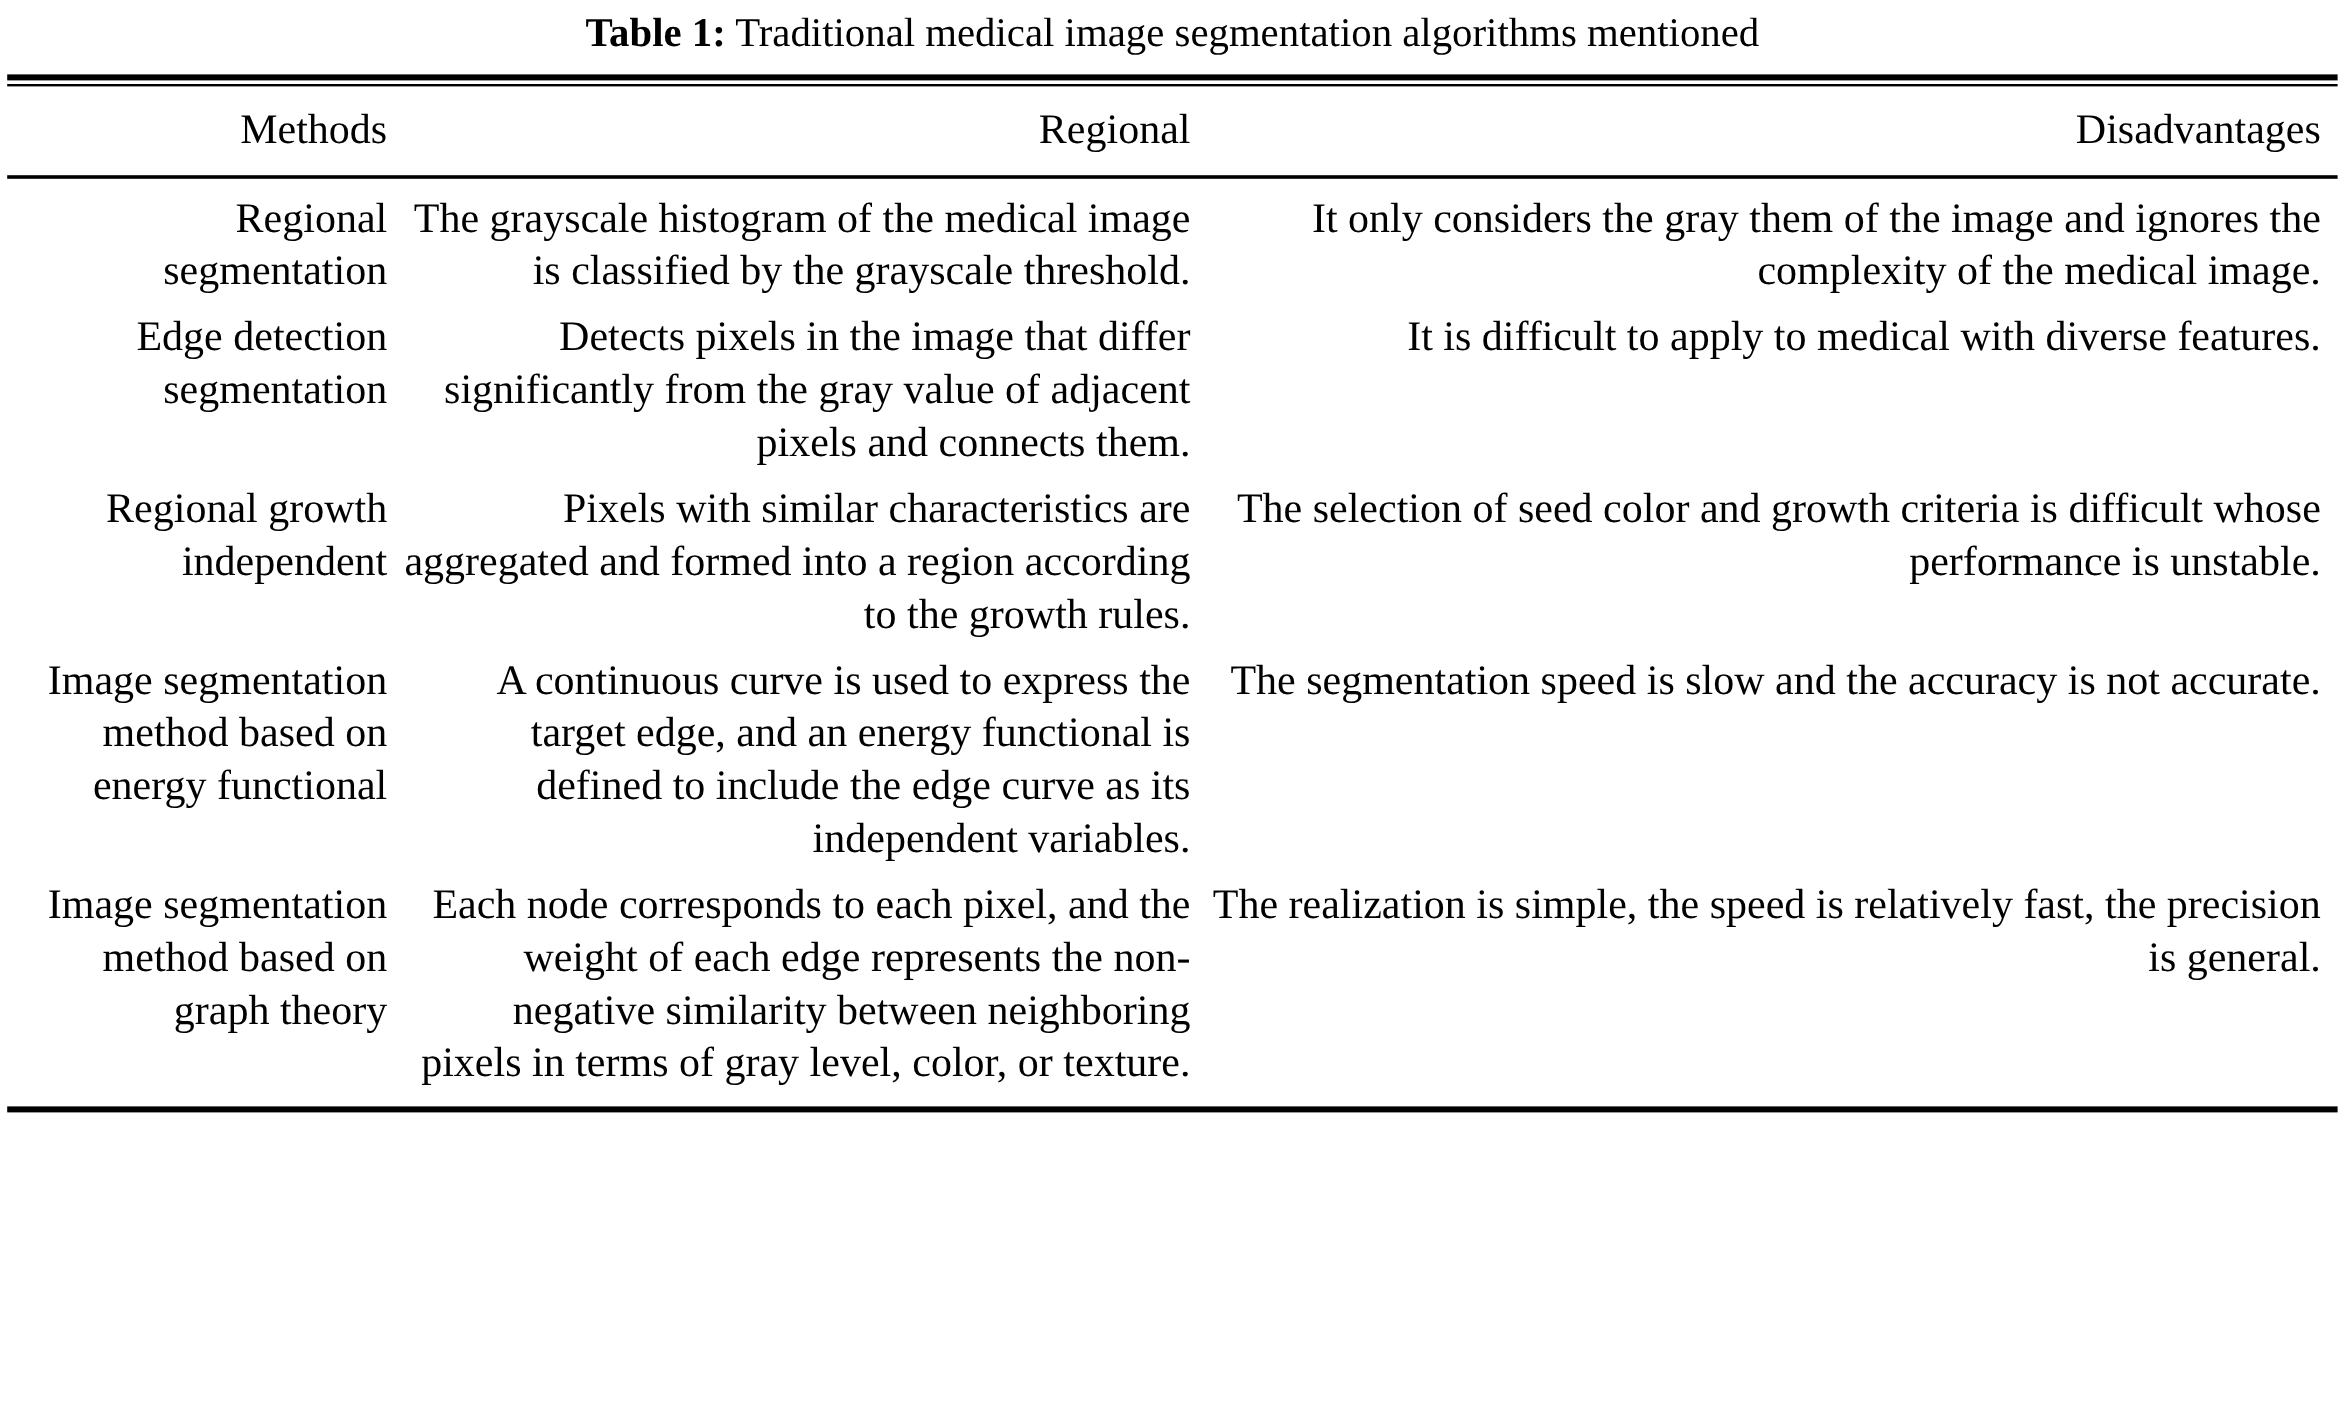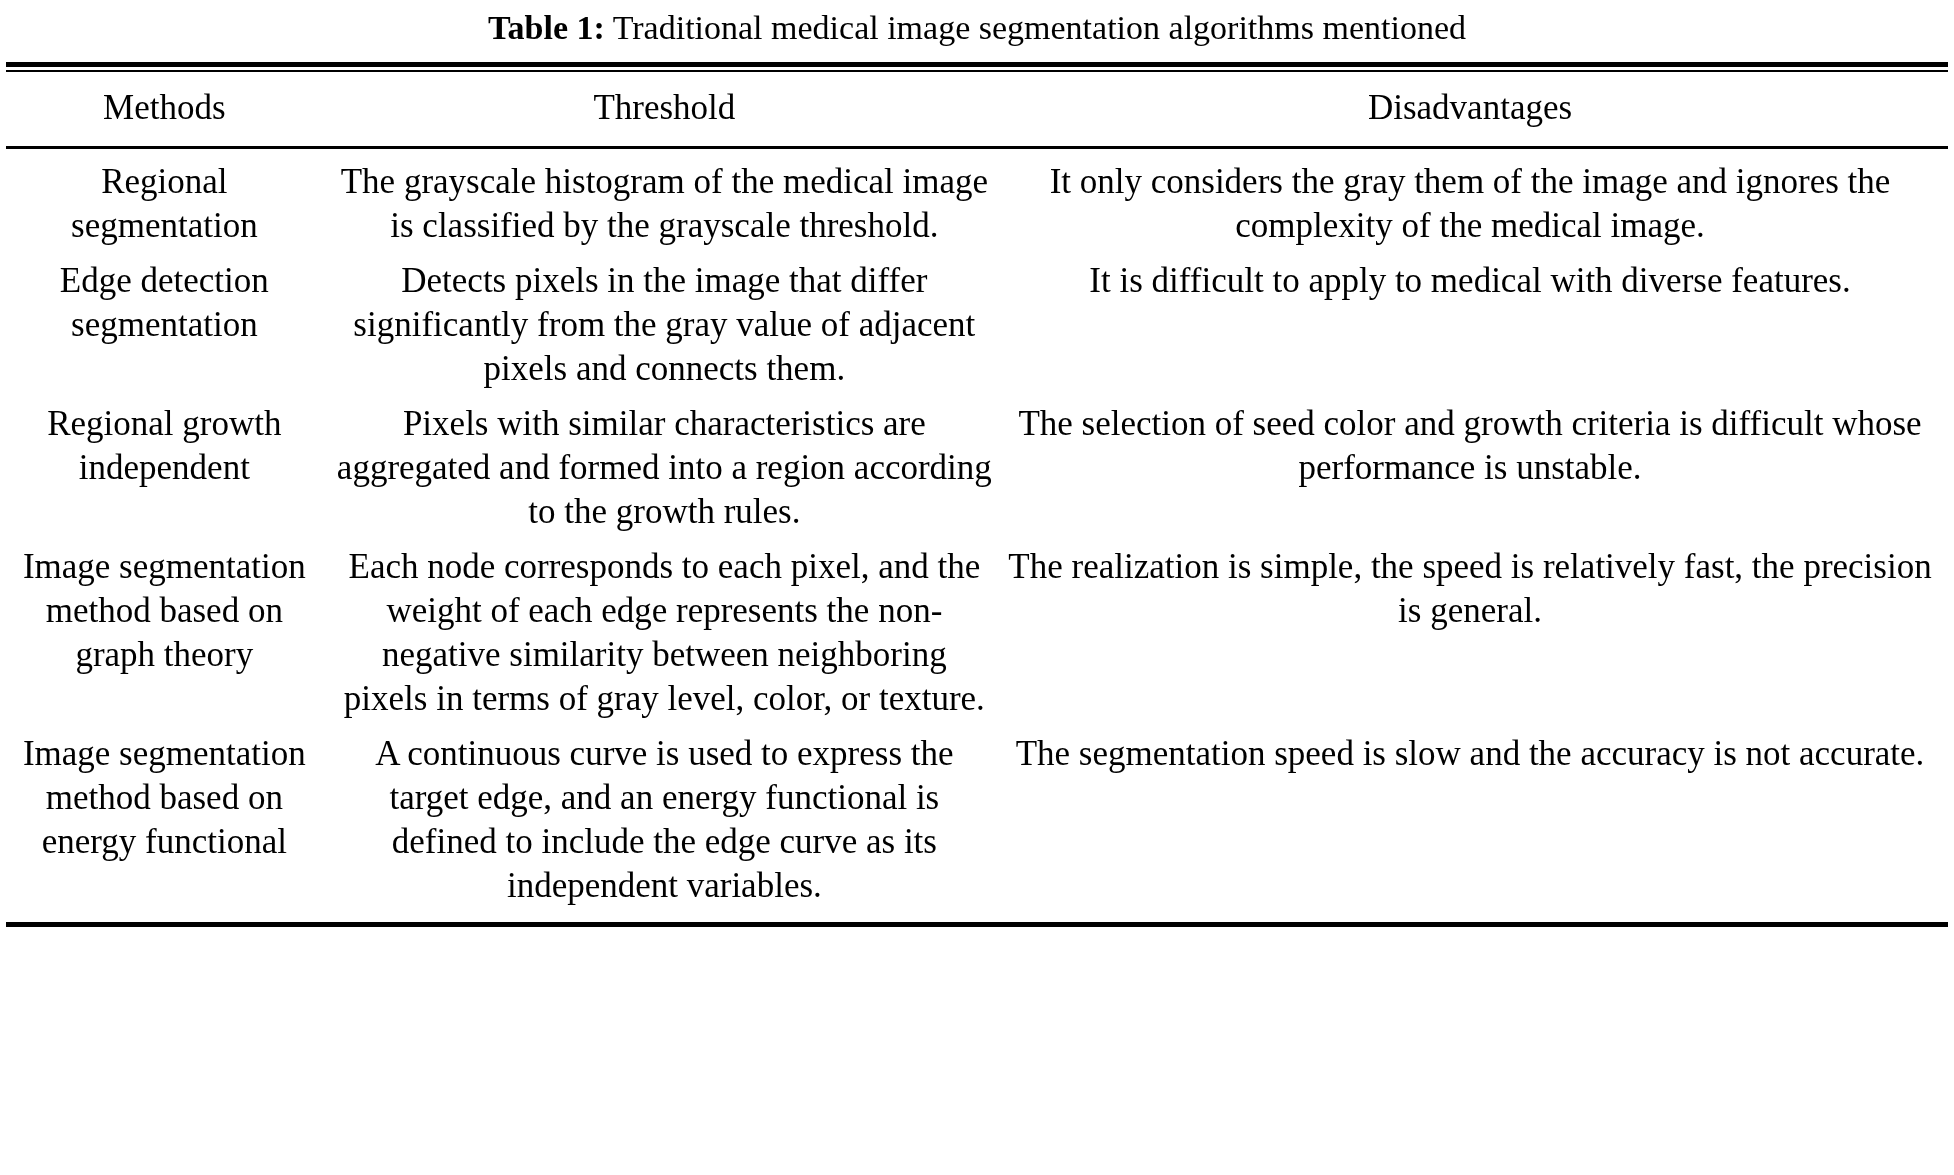--- a/index.html
+++ b/index.html
@@ -55,21 +55,21 @@
     border-collapse: collapse;
     width: 100%;
     table-layout: fixed;
   }
   table.data col.c1 { width: 330px; }
   table.data col.c2 { width: 668px; }
   table.data col.c3 { width: 940px; }
   table.data th,
   table.data td {
     vertical-align: top;
-    text-align: center;
+    text-align: right;
     font-weight: normal;
     font-size: 35px;
     line-height: 44px;
     padding: 0 14px 0 0;
     border: 0;
   }
   table.data thead th {
     padding-top: 14px;
     padding-bottom: 16px;
   }
@@ -95,21 +95,21 @@
 
   <table class="data">
     <colgroup>
       <col class="c1">
       <col class="c2">
       <col class="c3">
     </colgroup>
     <thead>
       <tr>
         <th>Methods</th>
-        <th>Threshold</th>
+        <th>Regional</th>
         <th>Disadvantages</th>
       </tr>
     </thead>
   </table>
 
   <div class="rule-mid"></div>
 
   <table class="data">
     <colgroup>
       <col class="c1">
@@ -126,27 +126,27 @@
         <td>Edge detection segmentation</td>
         <td>Detects pixels in the image that differ significantly from the gray value of adjacent pixels and connects them.</td>
         <td>It is difficult to apply to medical with diverse features.</td>
       </tr>
       <tr>
         <td>Regional growth independent</td>
         <td>Pixels with similar characteristics are aggregated and formed into a region according to the growth rules.</td>
         <td>The selection of seed color and growth criteria is difficult whose performance is unstable.</td>
       </tr>
       <tr>
+        <td>Image segmentation method based on energy functional</td>
+        <td>A continuous curve is used to express the target edge, and an energy functional is defined to include the edge curve as its independent variables.</td>
+        <td>The segmentation speed is slow and the accuracy is not accurate.</td>
+      </tr>
+      <tr>
         <td>Image segmentation method based on graph theory</td>
         <td>Each node corresponds to each pixel, and the weight of each edge represents the non-negative similarity between neighboring pixels in terms of gray level, color, or texture.</td>
         <td>The realization is simple, the speed is relatively fast, the precision is general.</td>
-      </tr>
-      <tr>
-        <td>Image segmentation method based on energy functional</td>
-        <td>A continuous curve is used to express the target edge, and an energy functional is defined to include the edge curve as its independent variables.</td>
-        <td>The segmentation speed is slow and the accuracy is not accurate.</td>
       </tr>
     </tbody>
   </table>
 
   <div class="rule-bottom"></div>
 
 </div>
 
 </body></html>

